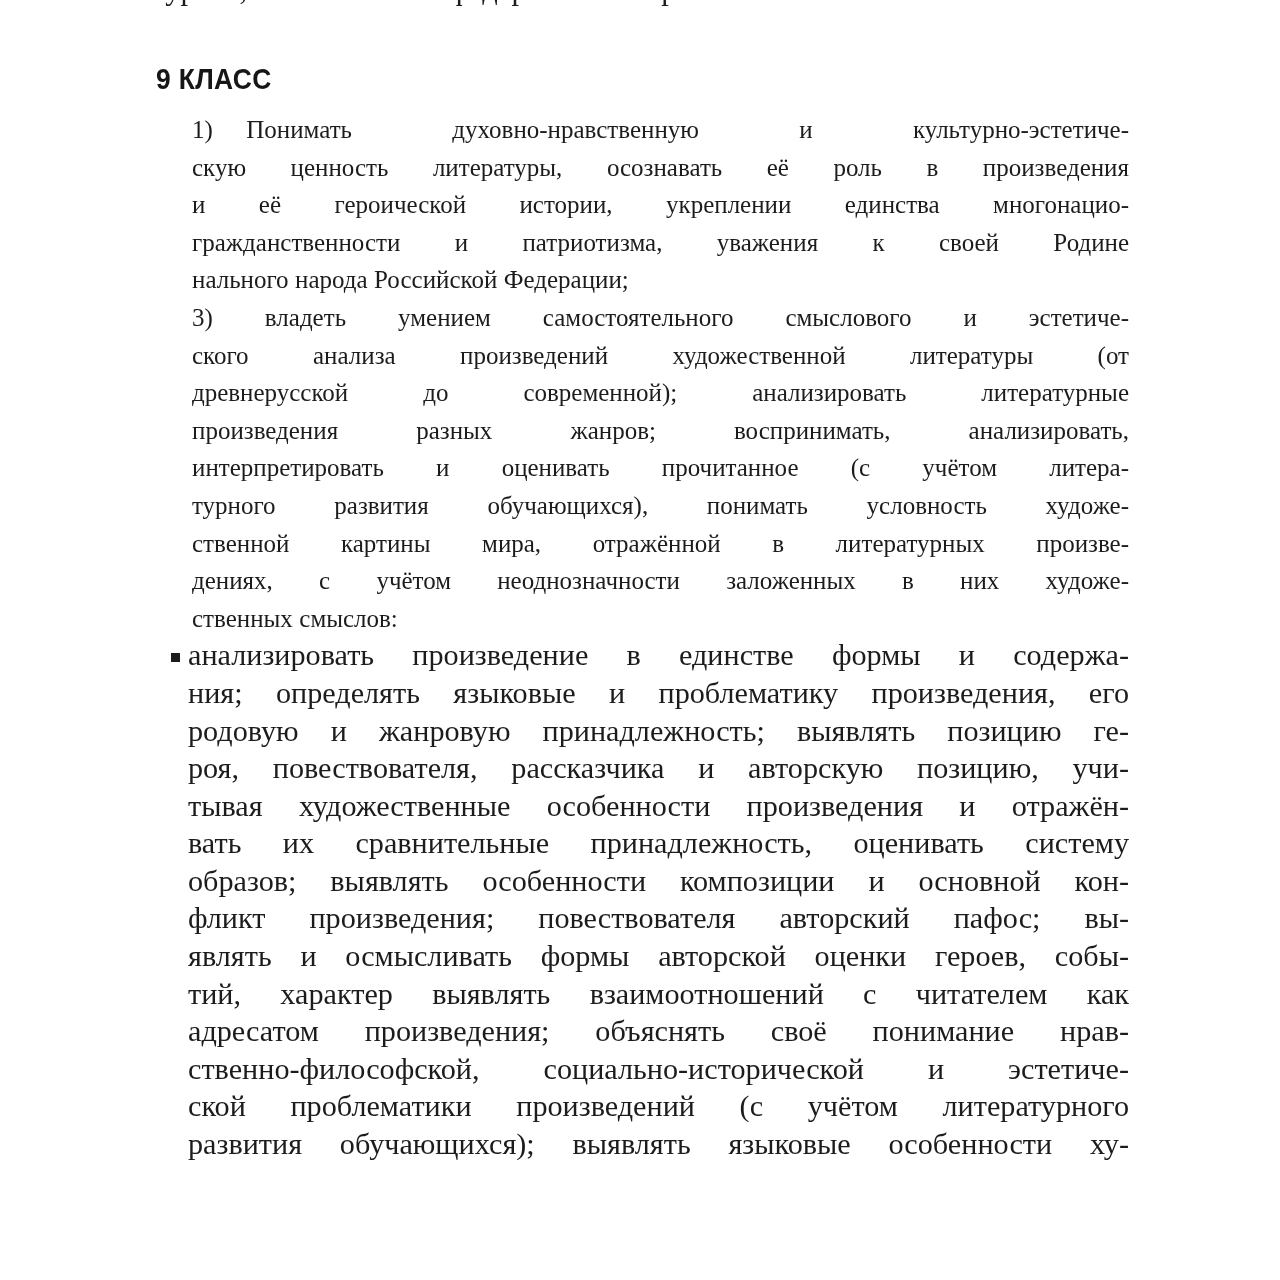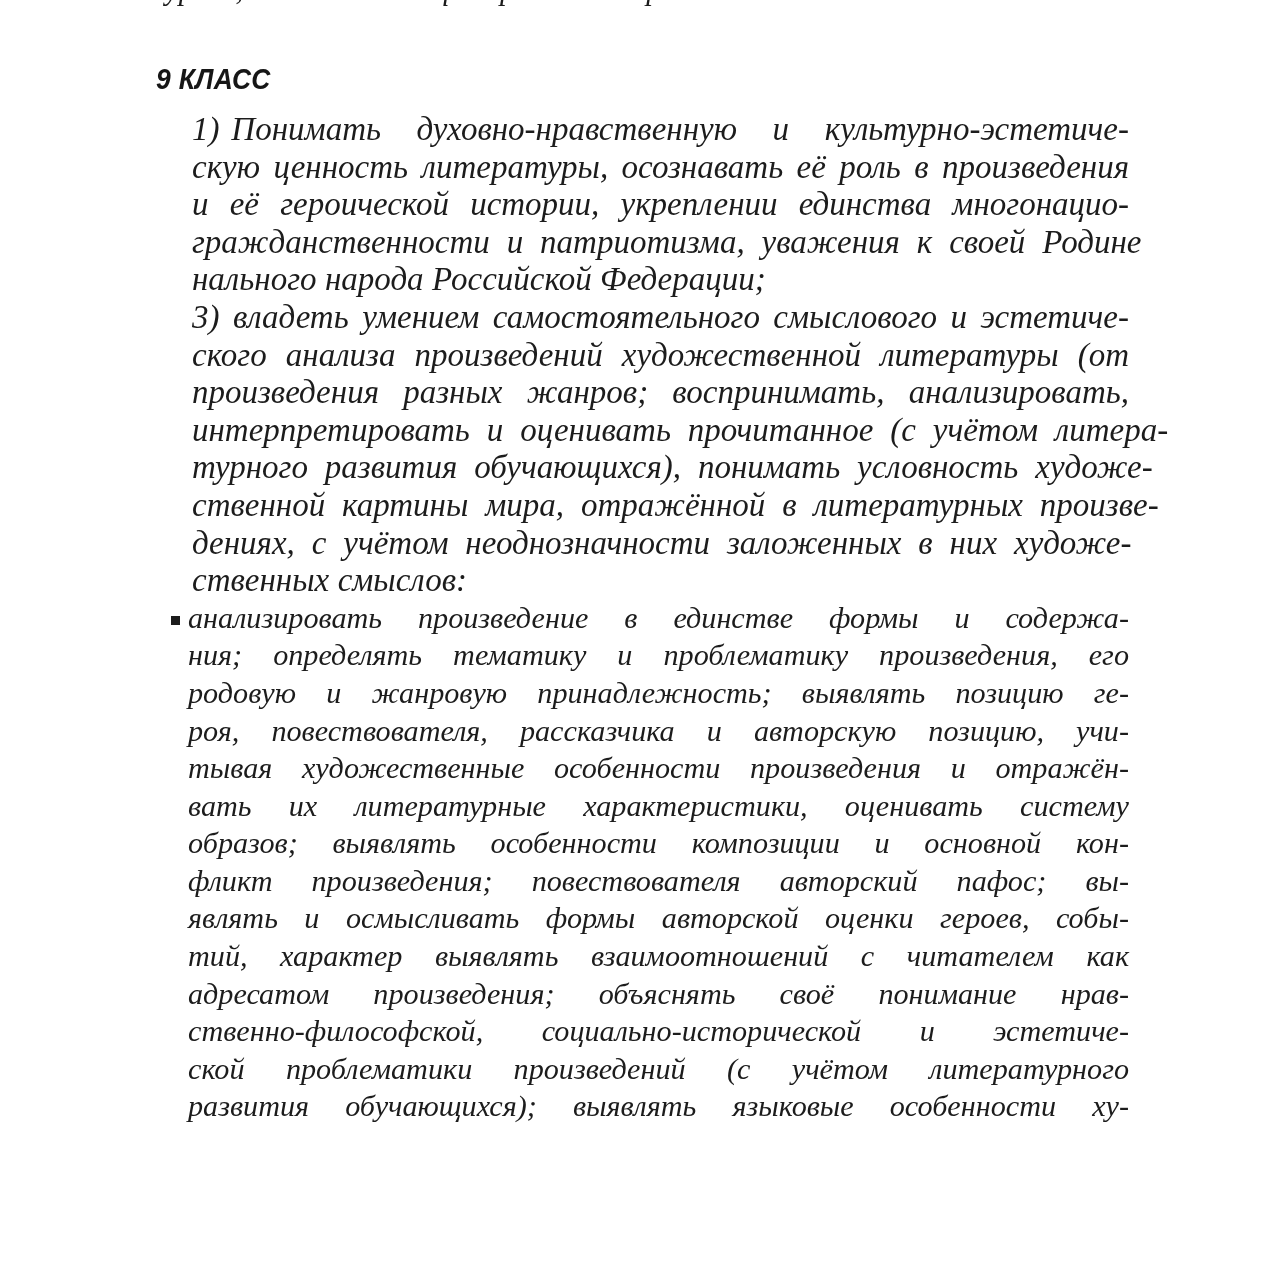--- a/index.html
+++ b/index.html
@@ -9,21 +9,20 @@
   }
 
   .page {
     position: relative;
     width: 1280px;
     height: 1280px;
     background: #ffffff;
     overflow: hidden;
     font-family: "Liberation Serif", "DejaVu Serif", serif;
     color: #1c1c1c;
-    font-style: italic;
   }
 
   
   .top-clip {
     position: absolute;
     left: 152px;
     top: -30px;
     width: 976px;
     font-size: 30.5px;
     line-height: 38px;
@@ -51,21 +50,21 @@
   
   .body-block {
     position: absolute;
     left: 152px;
     top: 111px;
     width: 977px;
   }
 
   p.para {
     margin: 0;
-    font-size: 33px;
+    font-size: 25px;
     line-height: 37.6px;
     text-align: justify;
     text-justify: inter-word;
     text-indent: 40px;
     hyphens: manual;
     word-spacing: 0.2px;
   }
 
   p.para:last-child {
     text-align-last: left;
@@ -133,39 +132,40 @@
         <span class="ln">гражданственности  и  патриотизма,  уважения  к  своей  Родине</span>
         <span class="ln last">нального народа Российской Федерации;</span>
       </span>
     </p>
 
 
     <p class="para">
       <span class="lines">
         <span class="ln first">3) владеть умением самостоятельного смыслового и эстетиче-</span>
         <span class="ln">ского  анализа  произведений  художественной  литературы  (от</span>
+        <span class="ln">древнерусской  до  современной);  анализировать  литературные</span>
         <span class="ln">произведения  разных  жанров;  воспринимать,  анализировать,</span>
         <span class="ln">интерпретировать  и  оценивать  прочитанное  (с  учётом  литера-</span>
         <span class="ln">турного  развития  обучающихся),  понимать  условность  художе-</span>
         <span class="ln">ственной  картины  мира,  отражённой  в  литературных  произве-</span>
         <span class="ln">дениях,  с  учётом  неоднозначности  заложенных  в  них  художе-</span>
         <span class="ln last">ственных смыслов:</span>
       </span>
     </p>
 
     <ul class="bullets">
       <li>
         <span class="sq"></span>
         <span class="lines">
           <span class="ln">анализировать  произведение  в  единстве  формы  и  содержа-</span>
-          <span class="ln">ния; определять тематику и проблематику произведения, его</span>
+          <span class="ln">ния; определять языковые и проблематику произведения, его</span>
           <span class="ln">родовую и жанровую принадлежность; выявлять позицию ге-</span>
           <span class="ln">роя, повествователя, рассказчика и авторскую позицию, учи-</span>
           <span class="ln">тывая художественные особенности произведения и отражён-</span>
-          <span class="ln">вать их литературные характеристики, оценивать систему</span>
+          <span class="ln">вать их сравнительные принадлежность, оценивать систему</span>
           <span class="ln">образов; выявлять особенности композиции и основной кон-</span>
           <span class="ln">фликт произведения; повествователя авторский пафос; вы-</span>
           <span class="ln">являть и осмысливать формы авторской оценки героев, собы-</span>
           <span class="ln">тий, характер выявлять взаимоотношений с читателем как</span>
           <span class="ln">адресатом  произведения;  объяснять  своё  понимание  нрав-</span>
           <span class="ln">ственно-философской,  социально-исторической  и  эстетиче-</span>
           <span class="ln">ской  проблематики  произведений  (с  учётом  литературного</span>
           <span class="ln">развития обучающихся); выявлять языковые особенности ху-</span>
         </span>
       </li>

